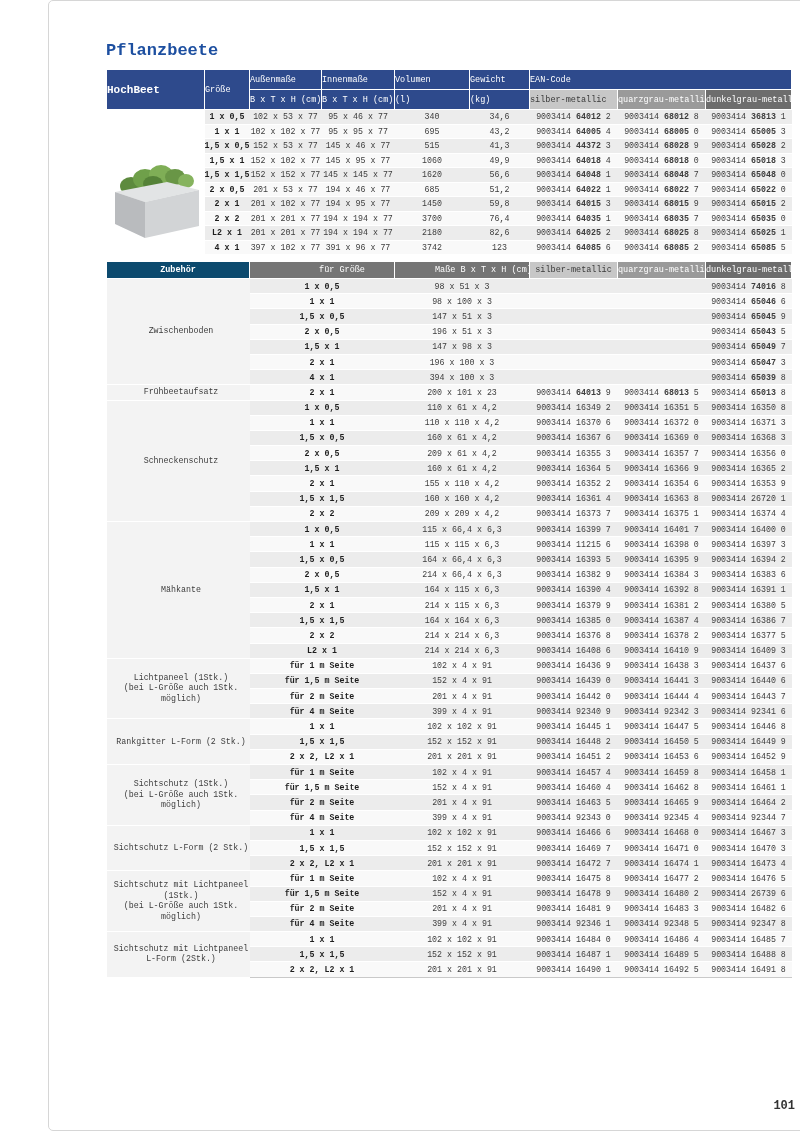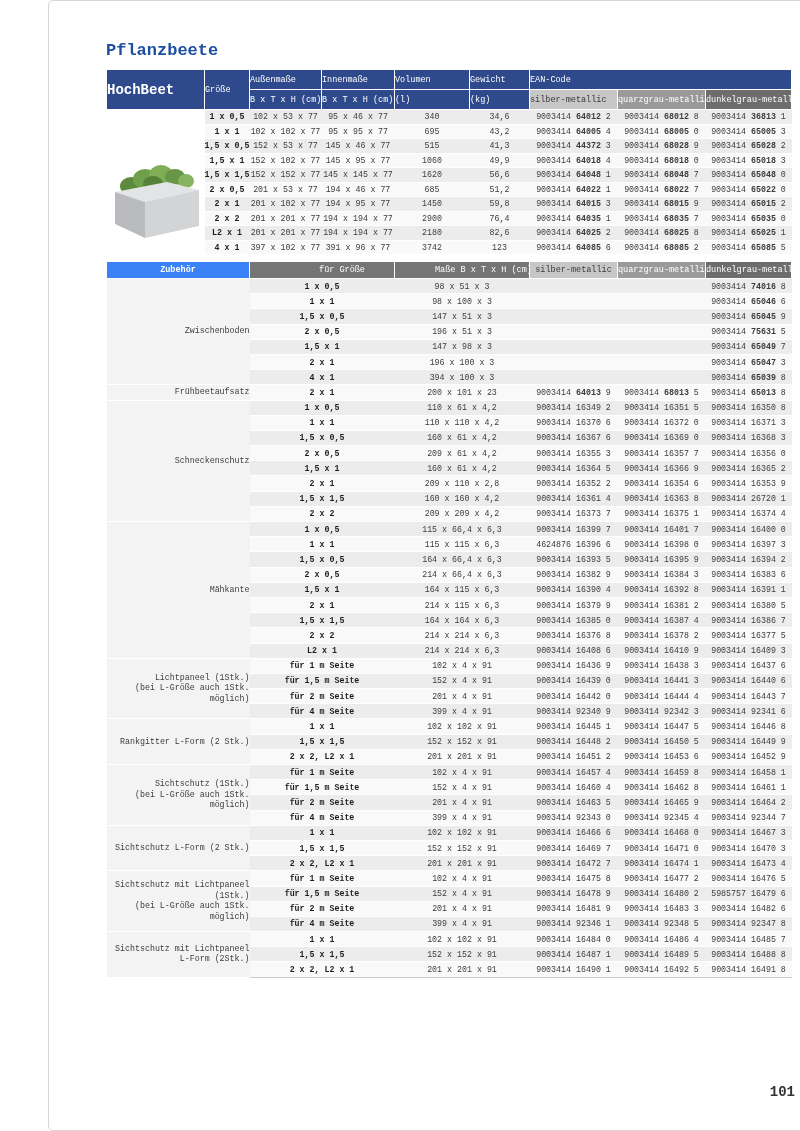--- a/index.html
+++ b/index.html
@@ -15,69 +15,69 @@
   
   table { border-collapse:collapse; table-layout:fixed; }
   th, td { padding:0; overflow:hidden; white-space:nowrap; }
 
   
   .t1 { position:absolute; left:57px; top:68px; width:685px; }
   .t1 thead th {
     background:#2e4a8c; color:#fff; font-weight:normal; font-size:8.5px;
     height:19px; border:1px solid #fff; text-align:left;
   }
-  .t1 thead th.corner { font-weight:bold; font-size:14px; }
+  .t1 thead th.corner { font-weight:bold; font-size:11px; }
   .t1 thead th.sub-silver { background:#c7c7c7; color:#3a3a3a; }
   .t1 thead th.sub-quarz  { background:#9a9a9a; color:#fff; }
   .t1 thead th.sub-dunkel { background:#6d6d6d; color:#fff; }
   .t1 tbody td {
     font-size:8.3px; height:13.5px; text-align:center; color:#3c3c3c;
     border-bottom:1px solid #fff;
   }
   .t1 tbody tr.even td { background:#ececec; }
   .t1 tbody tr.odd  td { background:#f9f9f9; }
   .t1 tbody td.size { font-weight:bold; color:#1e1e1e; }
   .t1 tbody td.img-cell { background:#fff !important; vertical-align:bottom; padding:0 0 12px 2px; }
 
   
   .t2 { position:absolute; left:57px; top:260px; width:685px; }
   .t2 thead th { height:16px; font-size:8.5px; font-weight:normal; text-align:center; border:1px solid #fff; }
-  .t2 thead th.th-zub    { background:#3b82f6; color:#fff; font-weight:bold; }
+  .t2 thead th.th-zub    { background:#0c4a6e; color:#fff; font-weight:bold; }
   .t2 thead th.th-gray   { background:#757575; color:#fff;padding-left:40px; }
   .t2 thead th.th-silver { background:#c7c7c7; color:#3a3a3a; }
   .t2 thead th.th-quarz  { background:#9a9a9a; color:#fff; }
   .t2 thead th.th-dunkel { background:#6d6d6d; color:#fff; }
   .t2 tbody td {
     font-size:8.3px; height:14.2px; text-align:center; color:#3c3c3c;
     border-bottom:1px solid #fff; vertical-align:middle;
   }
   .t2 tbody tr.even td { background:#ececec; }
   .t2 tbody tr.odd  td { background:#f9f9f9; }
   .t2 tbody td.size { font-weight:bold; color:#1e1e1e; }
   .t2 tbody td.sec-label {
-    background:#f3f3f3 !important; text-align:right; padding-left:6px;
+    background:#f3f3f3 !important; text-align:center; padding-left:6px;
     white-space:normal; line-height:1.25;
   }
   .t2 tbody tr.sec-start td { border-top:1px solid #c9c9c9; }
   .t2 tbody tr:last-child td { border-bottom:1px solid #c9c9c9; }
 
   
   .sidebar {
     position:absolute; right:5px; top:253px; width:26px; height:860px;
     background:#3b5596; border-radius:6px;
   }
   .sidebar span {
     position:absolute; top:218px; left:7px;
     writing-mode:vertical-rl; transform:rotate(180deg);
     color:#fff; font-size:11px; font-weight:bold; letter-spacing:1px;
     white-space:nowrap;
   }
   .pagenum {
-    position:absolute; right:52px; bottom:30px;
-    font-size:14px; font-weight:bold; color:#333;
+    position:absolute; right:52px; bottom:17px;
+    font-size:12px; font-weight:bold; color:#333;
   }
 </style>
 </head>
 <body>
 
 <div class="page">
 
   <h1 class="page-title">Pflanzbeete</h1>
 
   <table class="t1">
@@ -193,21 +193,21 @@
           <td>1450</td>
           <td>59,8</td>
           <td>9003414 <b>64015</b> 3</td>
           <td>9003414 <b>68015</b> 9</td>
           <td>9003414 <b>65015</b> 2</td>
         </tr>
         <tr class="odd">
           <td class="size">2 x 2</td>
           <td>201 x 201 x 77</td>
           <td>194 x 194 x 77</td>
-          <td>2900</td>
+          <td>3700</td>
           <td>76,4</td>
           <td>9003414 <b>64035</b> 1</td>
           <td>9003414 <b>68035</b> 7</td>
           <td>9003414 <b>65035</b> 0</td>
         </tr>
         <tr class="even">
           <td class="size">L2 x 1</td>
           <td>201 x 201 x 77</td>
           <td>194 x 194 x 77</td>
           <td>2180</td>
@@ -271,21 +271,21 @@
           <td>147 x 51 x 3</td>
           <td></td>
           <td></td>
           <td>9003414 <b>65045</b> 9</td>
         </tr>
         <tr class="odd">
           <td class="size">2 x 0,5</td>
           <td>196 x 51 x 3</td>
           <td></td>
           <td></td>
-          <td>9003414 <b>75631</b> 5</td>
+          <td>9003414 <b>65043</b> 5</td>
         </tr>
         <tr class="even">
           <td class="size">1,5 x 1</td>
           <td>147 x 98 x 3</td>
           <td></td>
           <td></td>
           <td>9003414 <b>65049</b> 7</td>
         </tr>
         <tr class="odd">
           <td class="size">2 x 1</td>
@@ -344,21 +344,21 @@
         </tr>
         <tr class="even">
           <td class="size">1,5 x 1</td>
           <td>160 x 61 x 4,2</td>
           <td>9003414 16364 5</td>
           <td>9003414 16366 9</td>
           <td>9003414 16365 2</td>
         </tr>
         <tr class="odd">
           <td class="size">2 x 1</td>
-          <td>209 x 110 x 2,8</td>
+          <td>155 x 110 x 4,2</td>
           <td>9003414 16352 2</td>
           <td>9003414 16354 6</td>
           <td>9003414 16353 9</td>
         </tr>
         <tr class="even">
           <td class="size">1,5 x 1,5</td>
           <td>160 x 160 x 4,2</td>
           <td>9003414 16361 4</td>
           <td>9003414 16363 8</td>
           <td>9003414 26720 1</td>
@@ -376,21 +376,21 @@
           </td>
           <td class="size">1 x 0,5</td>
           <td>115 x 66,4 x 6,3</td>
           <td>9003414 16399 7</td>
           <td>9003414 16401 7</td>
           <td>9003414 16400 0</td>
         </tr>
         <tr class="odd">
           <td class="size">1 x 1</td>
           <td>115 x 115 x 6,3</td>
-          <td>4624876 16396 6</td>
+          <td>9003414 11215 6</td>
           <td>9003414 16398 0</td>
           <td>9003414 16397 3</td>
         </tr>
         <tr class="even">
           <td class="size">1,5 x 0,5</td>
           <td>164 x 66,4 x 6,3</td>
           <td>9003414 16393 5</td>
           <td>9003414 16395 9</td>
           <td>9003414 16394 2</td>
         </tr>
@@ -557,21 +557,21 @@
           <td>102 x 4 x 91</td>
           <td>9003414 16475 8</td>
           <td>9003414 16477 2</td>
           <td>9003414 16476 5</td>
         </tr>
         <tr class="even">
           <td class="size">für 1,5 m Seite</td>
           <td>152 x 4 x 91</td>
           <td>9003414 16478 9</td>
           <td>9003414 16480 2</td>
-          <td>5985757 16479 6</td>
+          <td>9003414 26739 6</td>
         </tr>
         <tr class="odd">
           <td class="size">für 2 m Seite</td>
           <td>201 x 4 x 91</td>
           <td>9003414 16481 9</td>
           <td>9003414 16483 3</td>
           <td>9003414 16482 6</td>
         </tr>
         <tr class="even">
           <td class="size">für 4 m Seite</td>

